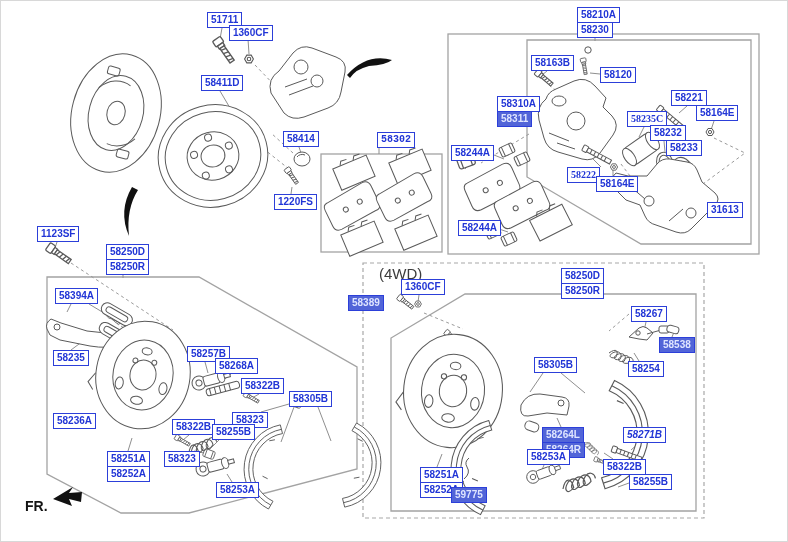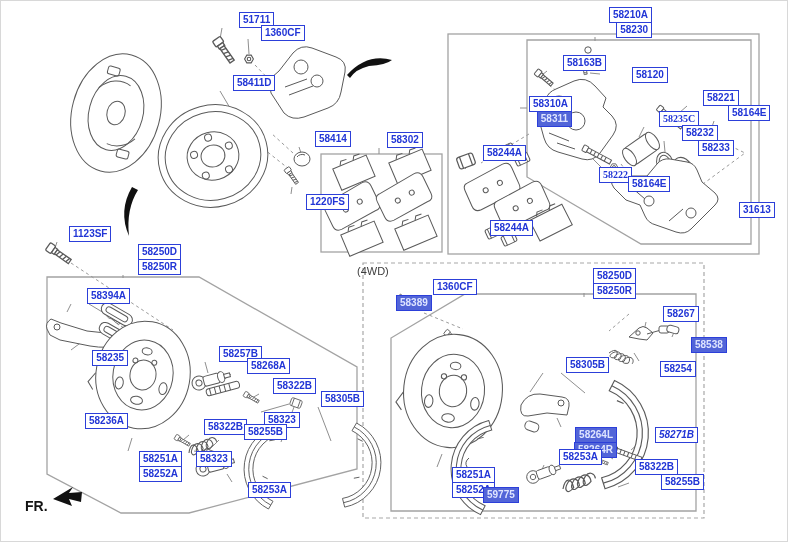--- a/index.html
+++ b/index.html
@@ -1,24 +1,24 @@
 <!DOCTYPE html>
 <html><head>
 <meta charset="utf-8">
 <style>
   html,body{margin:0;padding:0;background:#fff;}
   .stage{position:relative;width:788px;height:542px;background:#fff;overflow:hidden;
          font-family:"Liberation Sans",sans-serif;border:1px solid #d8d8d8;box-sizing:border-box;}
   .stage svg{position:absolute;left:0;top:0;}
-  .part-label{position:absolute;display:flex;flex-direction:column;align-items:flex-end;z-index:5;cursor:pointer;margin-left:32px;}
+  .part-label{position:absolute;display:flex;flex-direction:column;align-items:flex-start;z-index:5;cursor:pointer;}
   .pl-line{border:1px solid #2c3fd9;background:#ffffff;color:#2135d6;font-size:10px;font-weight:700;
            line-height:12px;padding:1px 3px;white-space:nowrap;text-align:center;}
   .pl-line + .pl-line{margin-top:-1px;}
   .pl-line.hl{background:#5265d8;color:#dfe5ff;}
-  .plain-4wd{position:absolute;left:356px;top:264px;font-size:11px;color:#3c3c3c;z-index:4;}
+  .plain-4wd{position:absolute;left:378px;top:264px;font-size:15px;color:#3c3c3c;z-index:4;}
   .fr-text{position:absolute;left:24px;top:497px;font-size:14px;font-weight:700;color:#141414;z-index:4;}
   
   .pt{fill:#ffffff;stroke:#5a5a5a;stroke-width:1;}
   .pts{fill:none;stroke:#5a5a5a;stroke-width:1;}
   .ln{stroke:#8f8f8f;stroke-width:1;fill:none;}
   .lnd{stroke:#9a9a9a;stroke-width:1;fill:none;stroke-dasharray:3,3;}
   .sbox{fill:none;stroke:#a3a3a3;stroke-width:1.3;}
   .dbox{fill:none;stroke:#a8a8a8;stroke-width:1.2;stroke-dasharray:4,3;}
   .ink{fill:#111;stroke:none;}
 </style>
@@ -331,21 +331,21 @@
       </div>
       <div class="part-label" style="left: 200px; top: 74px;">
         <div class="pl-line">58411D</div>
       </div>
       <div class="part-label" style="left: 282px; top: 130px; border-radius: 8px;">
         <div class="pl-line">58414</div>
       </div>
       <div class="part-label" style="left: 273px; top: 193px;">
         <div class="pl-line">1220FS</div>
       </div>
-      <div class="part-label" style="left: 354px; top: 131px;">
+      <div class="part-label" style="left: 376px; top: 131px; font-family: Liberation Mono, monospace;">
         <div class="pl-line">58302</div>
       </div>
       <div class="part-label" style="left: 576px; top: 6px;">
         <div class="pl-line">58210A</div>
         <div class="pl-line">58230</div>
       </div>
       <div class="part-label" style="left: 530px; top: 54px;">
         <div class="pl-line">58163B</div>
       </div>
       <div class="part-label" style="left: 599px; top: 66px;">
@@ -426,21 +426,21 @@
       <div class="part-label" style="left: 215px; top: 481px;">
         <div class="pl-line">58253A</div>
       </div>
       <div class="part-label" style="left: 106px; top: 450px;">
         <div class="pl-line">58251A</div>
         <div class="pl-line">58252A</div>
       </div>
       <div class="part-label" style="left: 400px; top: 278px;">
         <div class="pl-line">1360CF</div>
       </div>
-      <div class="part-label" style="left: 363px; top: 294px;">
+      <div class="part-label" style="left: 347px; top: 294px;">
         <div class="pl-line hl">58389</div>
       </div>
       <div class="part-label" style="left: 560px; top: 267px;">
         <div class="pl-line">58250D</div>
         <div class="pl-line">58250R</div>
       </div>
       <div class="part-label" style="left: 630px; top: 305px;">
         <div class="pl-line">58267</div>
       </div>
       <div class="part-label" style="left: 658px; top: 336px;">

